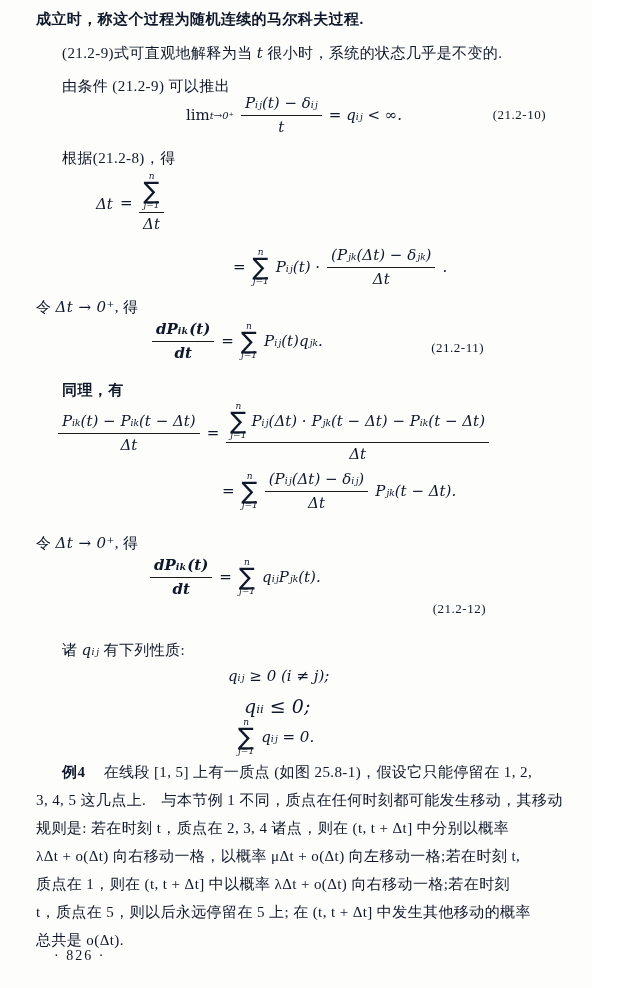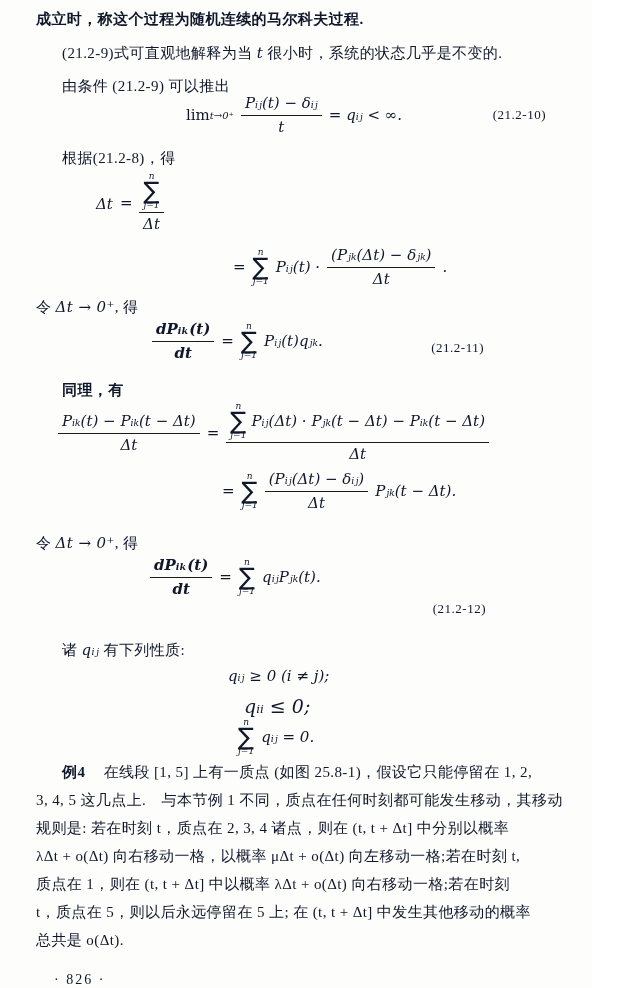--- a/index.html
+++ b/index.html
@@ -19,21 +19,21 @@
   .frac{display:inline-flex;flex-direction:column;align-items:center;text-align:center;vertical-align:middle;line-height:1.25;}
   .frac .num{border-bottom:1.3px solid #1b1b1b;padding:0 4px 2px 4px;display:flex;align-items:center;gap:5px;justify-content:center;}
   .frac .den{padding-top:2px;}
   .sum{display:inline-flex;flex-direction:column;align-items:center;line-height:1;vertical-align:middle;}
   .sum .slim{font-size:9px;font-style:italic;letter-spacing:0;}
   .sum .glyph{font-size:24px;font-style:normal;font-family:"DejaVu Sans",sans-serif;line-height:0.85;}
   .limop{display:inline-flex;align-items:center;line-height:1;vertical-align:middle;}
   .limop .op{font-style:normal;font-size:15px;}
   .limop .lsub{font-size:10px;font-style:italic;margin-top:1px;}
   .tag{font-size:13px;font-style:normal;letter-spacing:0.5px;}
-  .pgnum{font-size:14px;letter-spacing:2px;margin-top:24px;}
+  .pgnum{font-size:14px;letter-spacing:2px;}
 </style>
 </head>
 <body>
 
 <div class="doc">
 
   <div class="abs cn b" style="top:10px;left:36px;">
     <span>成立时，称这个过程为随机连续的马尔科夫过程.</span>
   </div>
 

